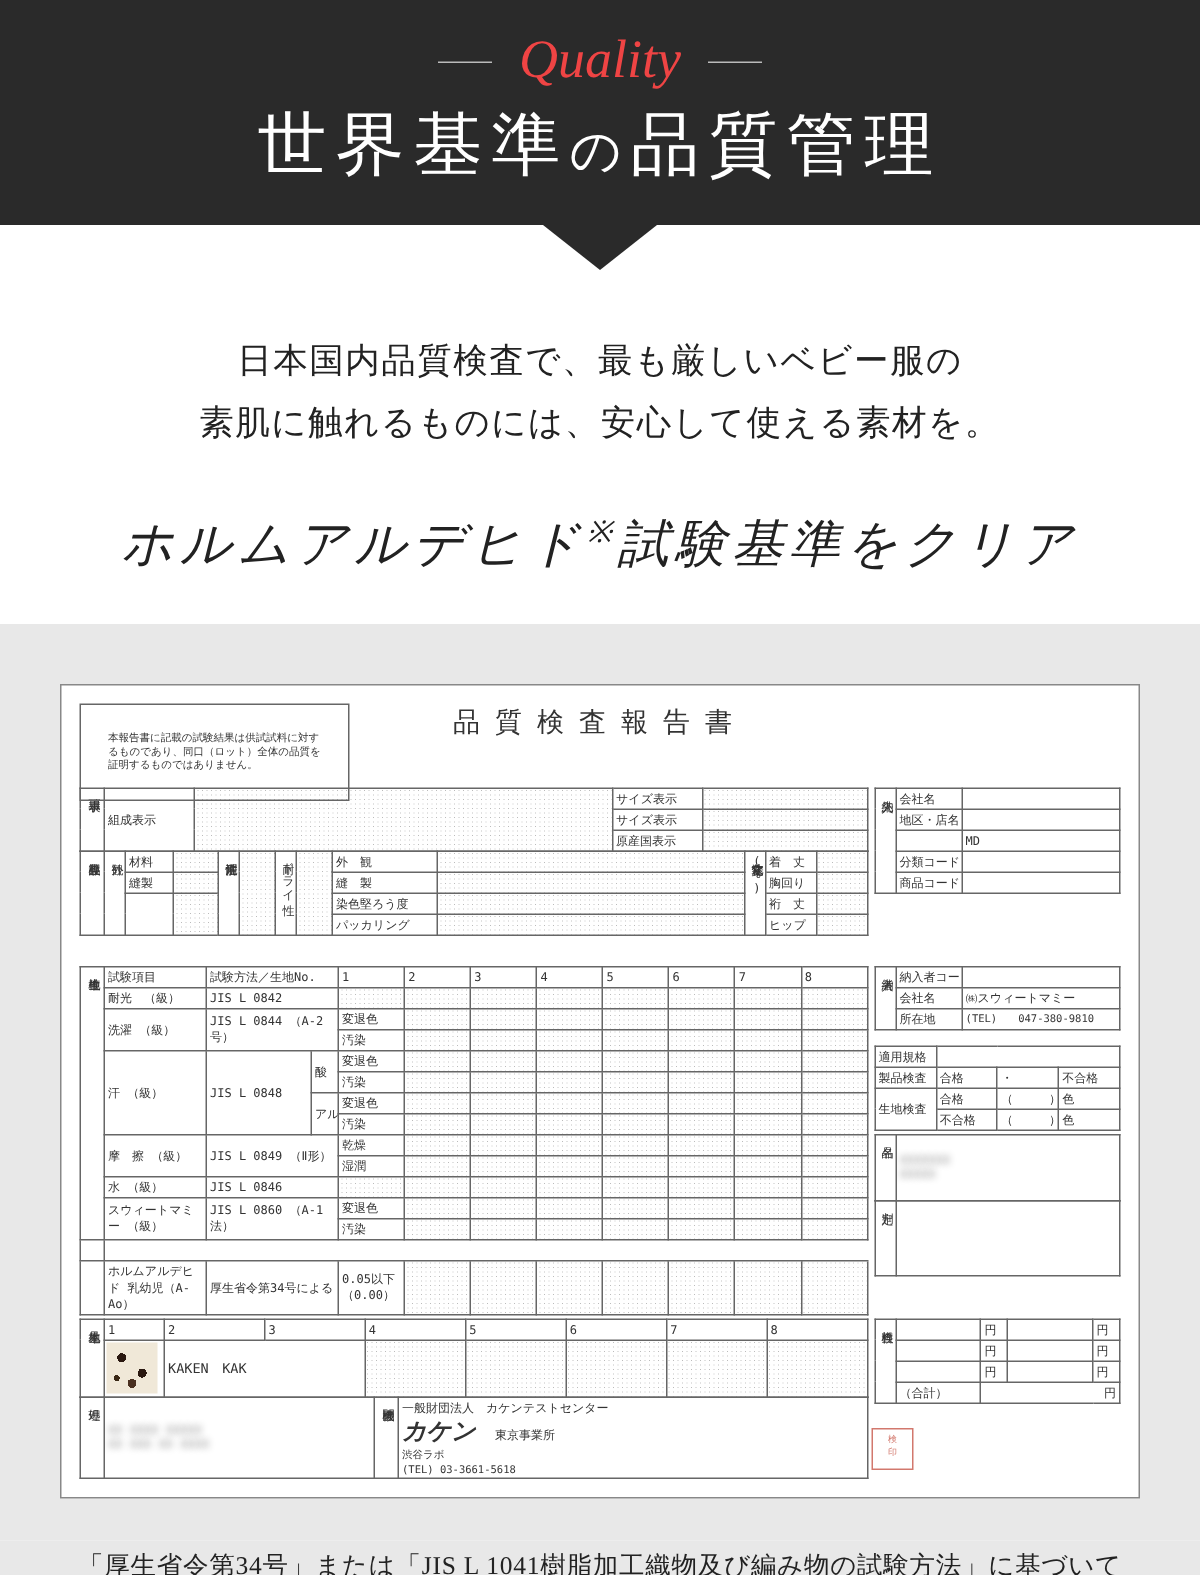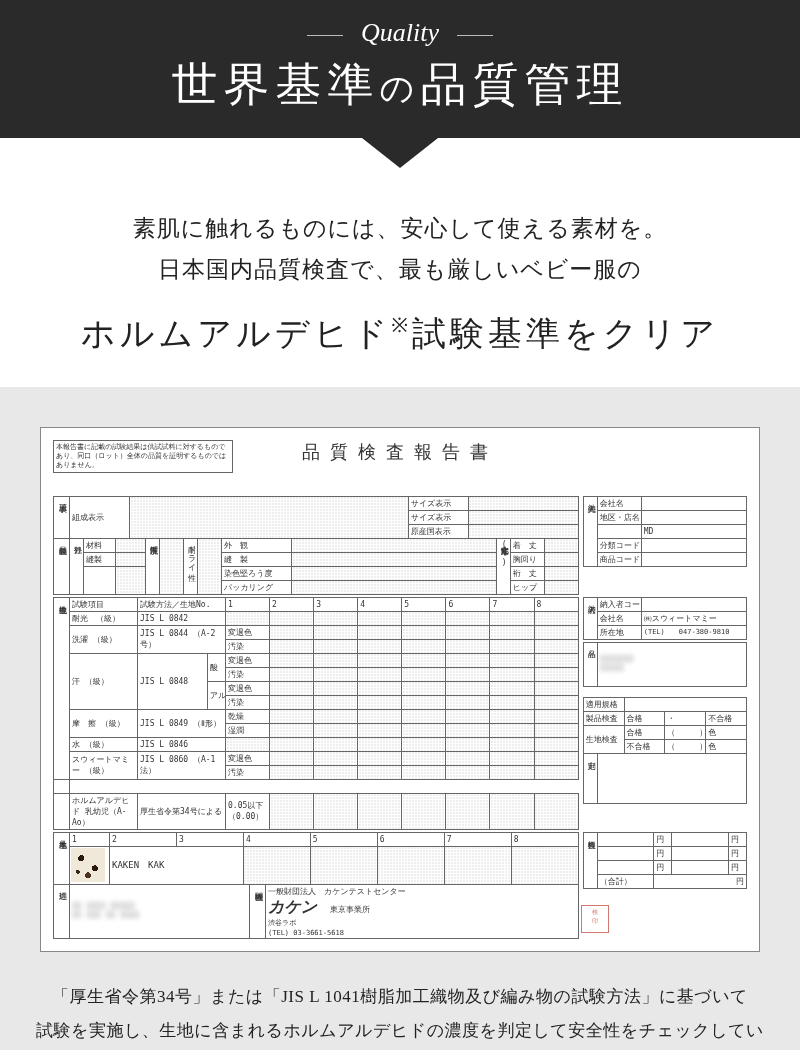--- a/index.html
+++ b/index.html
@@ -11,23 +11,23 @@
   }
   .header {
     background: #2a2a2a;
     color: #fff;
     text-align: center;
     padding: 18px 0 22px;
     position: relative;
   }
   .quality-script {
     font-family: "Brush Script MT", cursive;
-    font-size: 26px;
+    font-size: 36px;
     font-style: italic;
-    color: #ffffff;
+    color: #ef4444;
     display: inline-block;
     position: relative;
     padding: 0 18px;
   }
   .quality-script::before, .quality-script::after {
     content: "";
     position: absolute;
     top: 55%;
     width: 36px;
     height: 1px;
@@ -55,22 +55,23 @@
     padding: 40px 20px 30px;
   }
   .intro-line {
     font-size: 23px;
     line-height: 1.8;
     letter-spacing: 1px;
   }
   .intro-bold {
     font-size: 34px;
     letter-spacing: 4px;
-    margin-top: 20px;
+    margin-top: 37px;
     font-weight: 400;
+    font-style: italic;
   }
   .intro-bold sup { font-size: 20px; vertical-align: top; }
   .report-wrap {
     background: #e8e8e8;
     padding: 40px 40px 28px;
   }
   .report {
     background: #fff;
     border: 1px solid #888;
     padding: 12px;
@@ -100,21 +101,21 @@
     white-space: nowrap;
     font-weight: normal;
   }
   .dotted { background-image: radial-gradient(circle, #bbb 0.5px, transparent 0.5px); background-size: 3px 3px; }
   .vlabel { writing-mode: vertical-rl; text-orientation: upright; font-size: 8px; letter-spacing: 0; }
   .disclaimer-box {
     border: 1px solid #666;
     width: 180px;
     font-size: 7px;
     line-height: 1.3;
-    padding: 2px;
+    padding: 18px;
     position: absolute;
     top: 12px;
     left: 12px;
   }
   .top-row { display: flex; gap: 4px; margin-top: 32px; }
   .left-block { flex: 3.2; }
   .right-block { flex: 1; }
   .swatch {
     width: 34px; height: 34px;
     background: #f0e8d8;
@@ -140,37 +141,37 @@
     opacity: 0.7;
   }
   .footer-note {
     text-align: center;
     font-size: 17px;
     line-height: 2;
     padding: 0 30px 30px;
     background: #e8e8e8;
     letter-spacing: 0.5px;
   }
-  .mid-row { display: flex; gap: 4px; margin-top: 2px; }
+  .mid-row { display: flex; gap: 4px; margin-top: 20px; }
   .bottom-row { display: flex; gap: 4px; margin-top: 2px; align-items: stretch; }
 </style>
 </head>
 <body>
 
 <div class="header">
   <div class="quality-script">Quality</div>
   <div class="main-title">
     <span>世界基準</span><span class="no">の</span><span>品質管理</span>
   </div>
 </div>
 <div class="triangle"></div>
 
 <div class="intro">
+  <div class="intro-line">日本国内品質検査で、最も厳しいベビー服の</div>
   <div class="intro-line">素肌に触れるものには、安心して使える素材を。</div>
-  <div class="intro-line">日本国内品質検査で、最も厳しいベビー服の</div>
   <div class="intro-bold">
     <span>ホルムアルデヒド</span><sup>※</sup><span>試験基準をクリア</span>
   </div>
 </div>
 
 <div class="report-wrap">
   <div class="report">
     <div class="disclaimer-box">本報告書に記載の試験結果は供試試料に対するものであり、同口（ロット）全体の品質を証明するものではありません。</div>
     <div class="report-title">品質検査報告書</div>
 
@@ -474,28 +475,20 @@
           <tr>
                 <td>会社名</td>
                 <td>㈱スウィートマミー</td>
               </tr>
           <tr>
                 <td>所在地</td>
                 <td style="font-size:7px">(TEL)　　047-380-9810</td>
               </tr>
         </tbody>
           </table>
-        <table style="margin-top:2px">
-          <tbody>
-              <tr>
-                <td class="vlabel" style="width:14px;height:44px">品名</td>
-                <td class="blur">XXXXXXX<br>XXXXX</td>
-              </tr>
-        </tbody>
-          </table>
         <table style="margin-top:10px">
           <tbody>
               <tr>
                 <td>適用規格</td>
                 <td colspan="3"></td>
               </tr>
           <tr>
                 <td>製品検査</td>
                 <td>合格</td>
                 <td>・</td>
@@ -504,20 +497,28 @@
           <tr>
                 <td rowspan="2">生地検査</td>
                 <td>合格</td>
                 <td>（　　　）</td>
                 <td>色</td>
               </tr>
           <tr>
                 <td>不合格</td>
                 <td>（　　　）</td>
                 <td>色</td>
+              </tr>
+        </tbody>
+          </table>
+        <table style="margin-top:2px">
+          <tbody>
+              <tr>
+                <td class="vlabel" style="width:14px;height:44px">品名</td>
+                <td class="blur">XXXXXXX<br>XXXXX</td>
               </tr>
         </tbody>
           </table>
         <table style="margin-top:-1px">
           <tbody>
               <tr>
                 <td class="vlabel" style="width:14px;height:50px">判定</td>
                 <td></td>
               </tr>
         </tbody>

